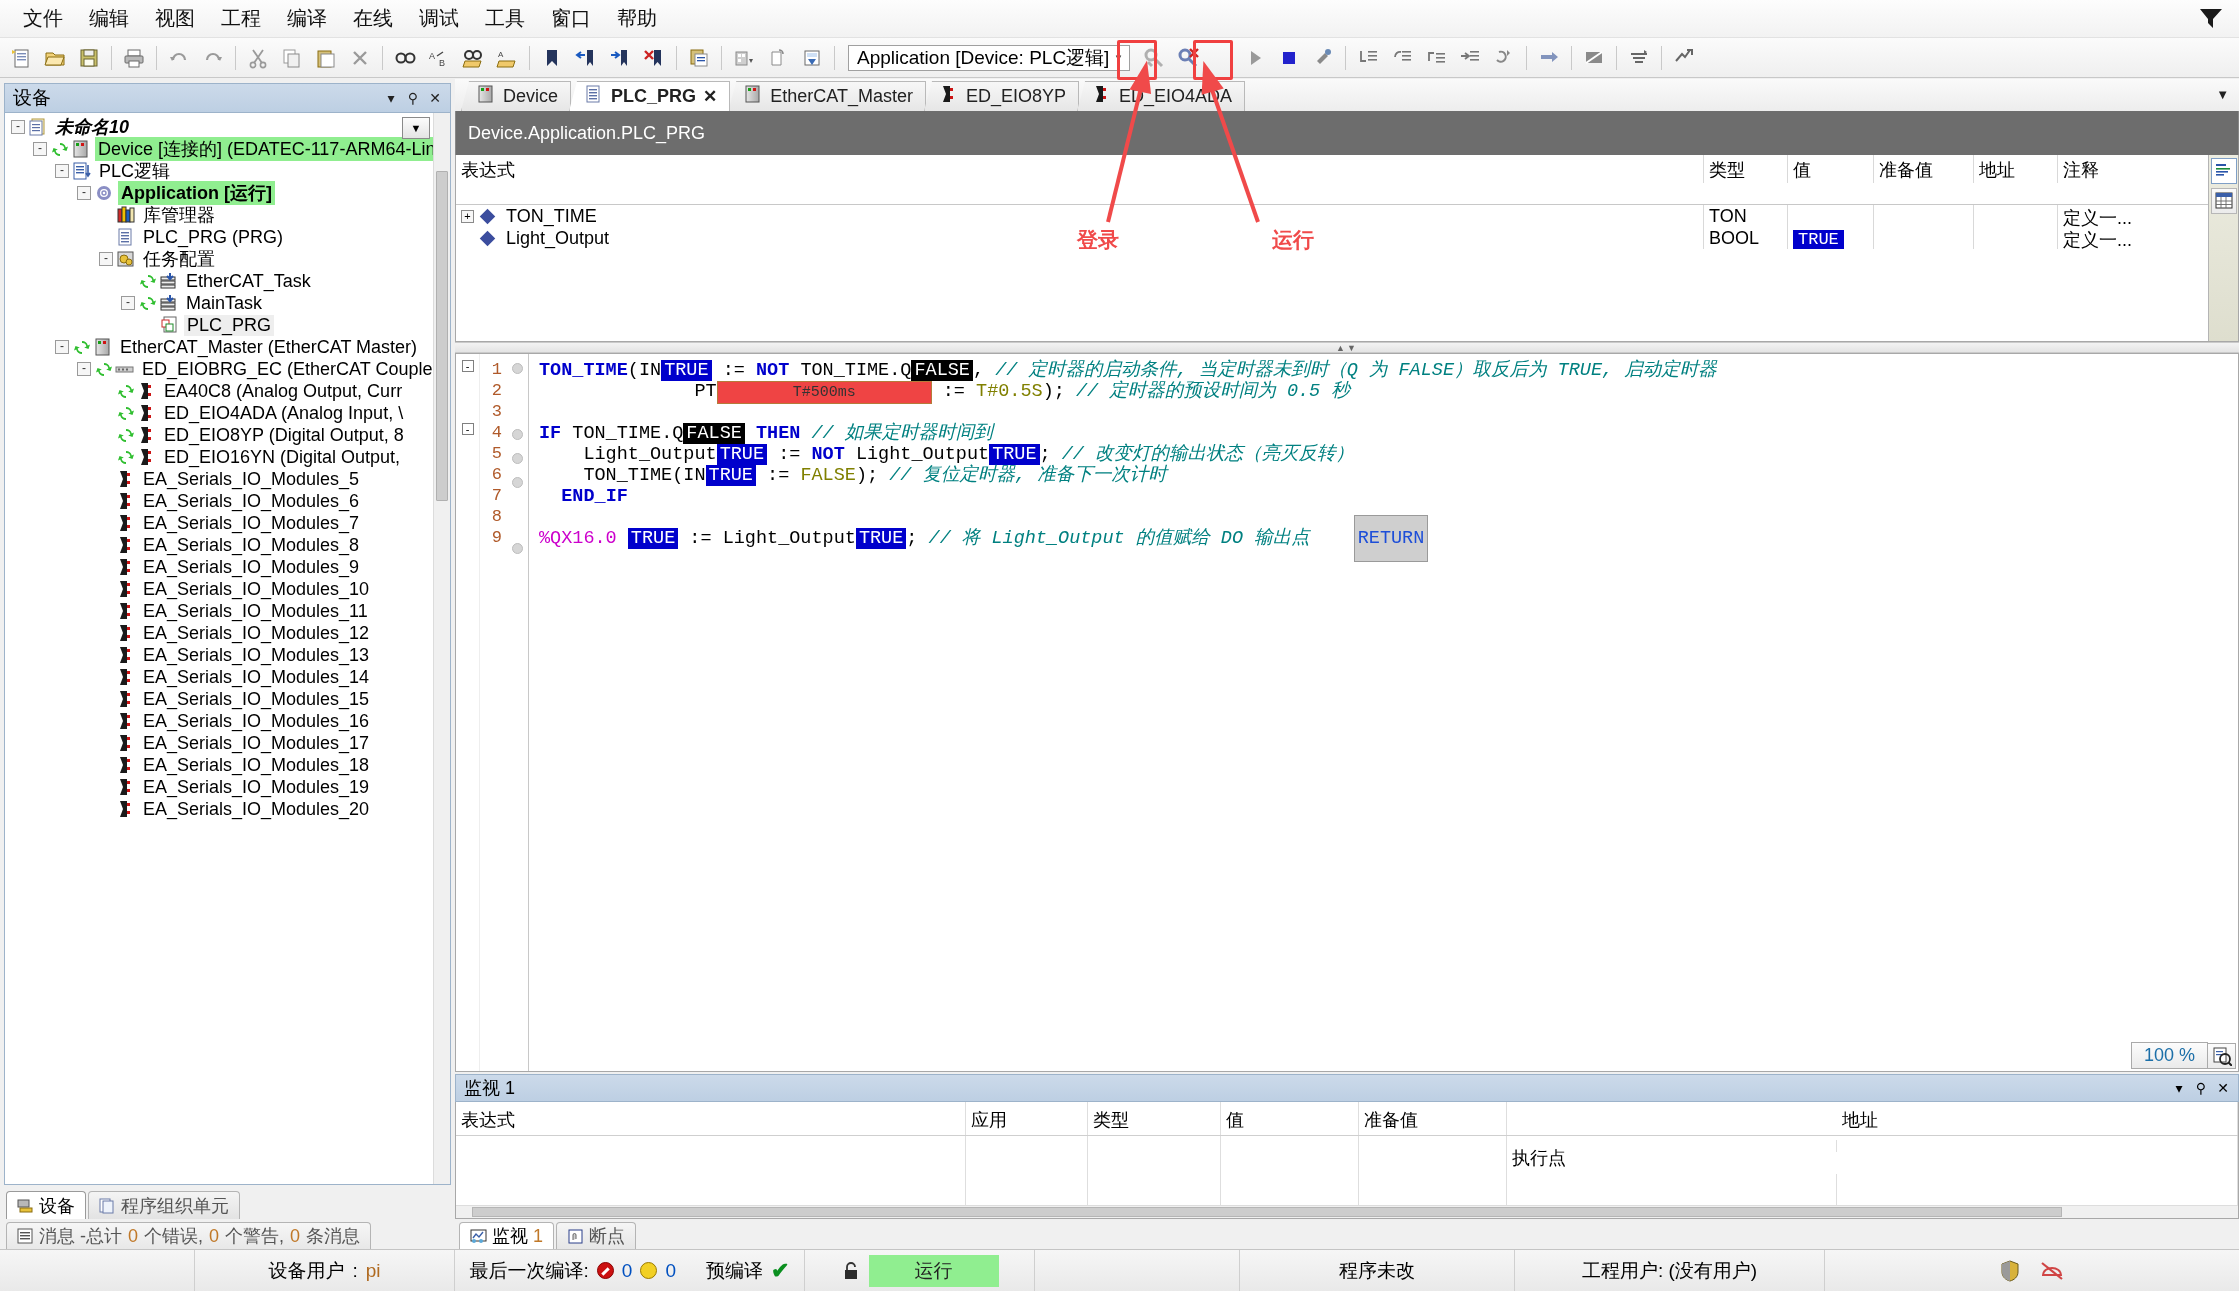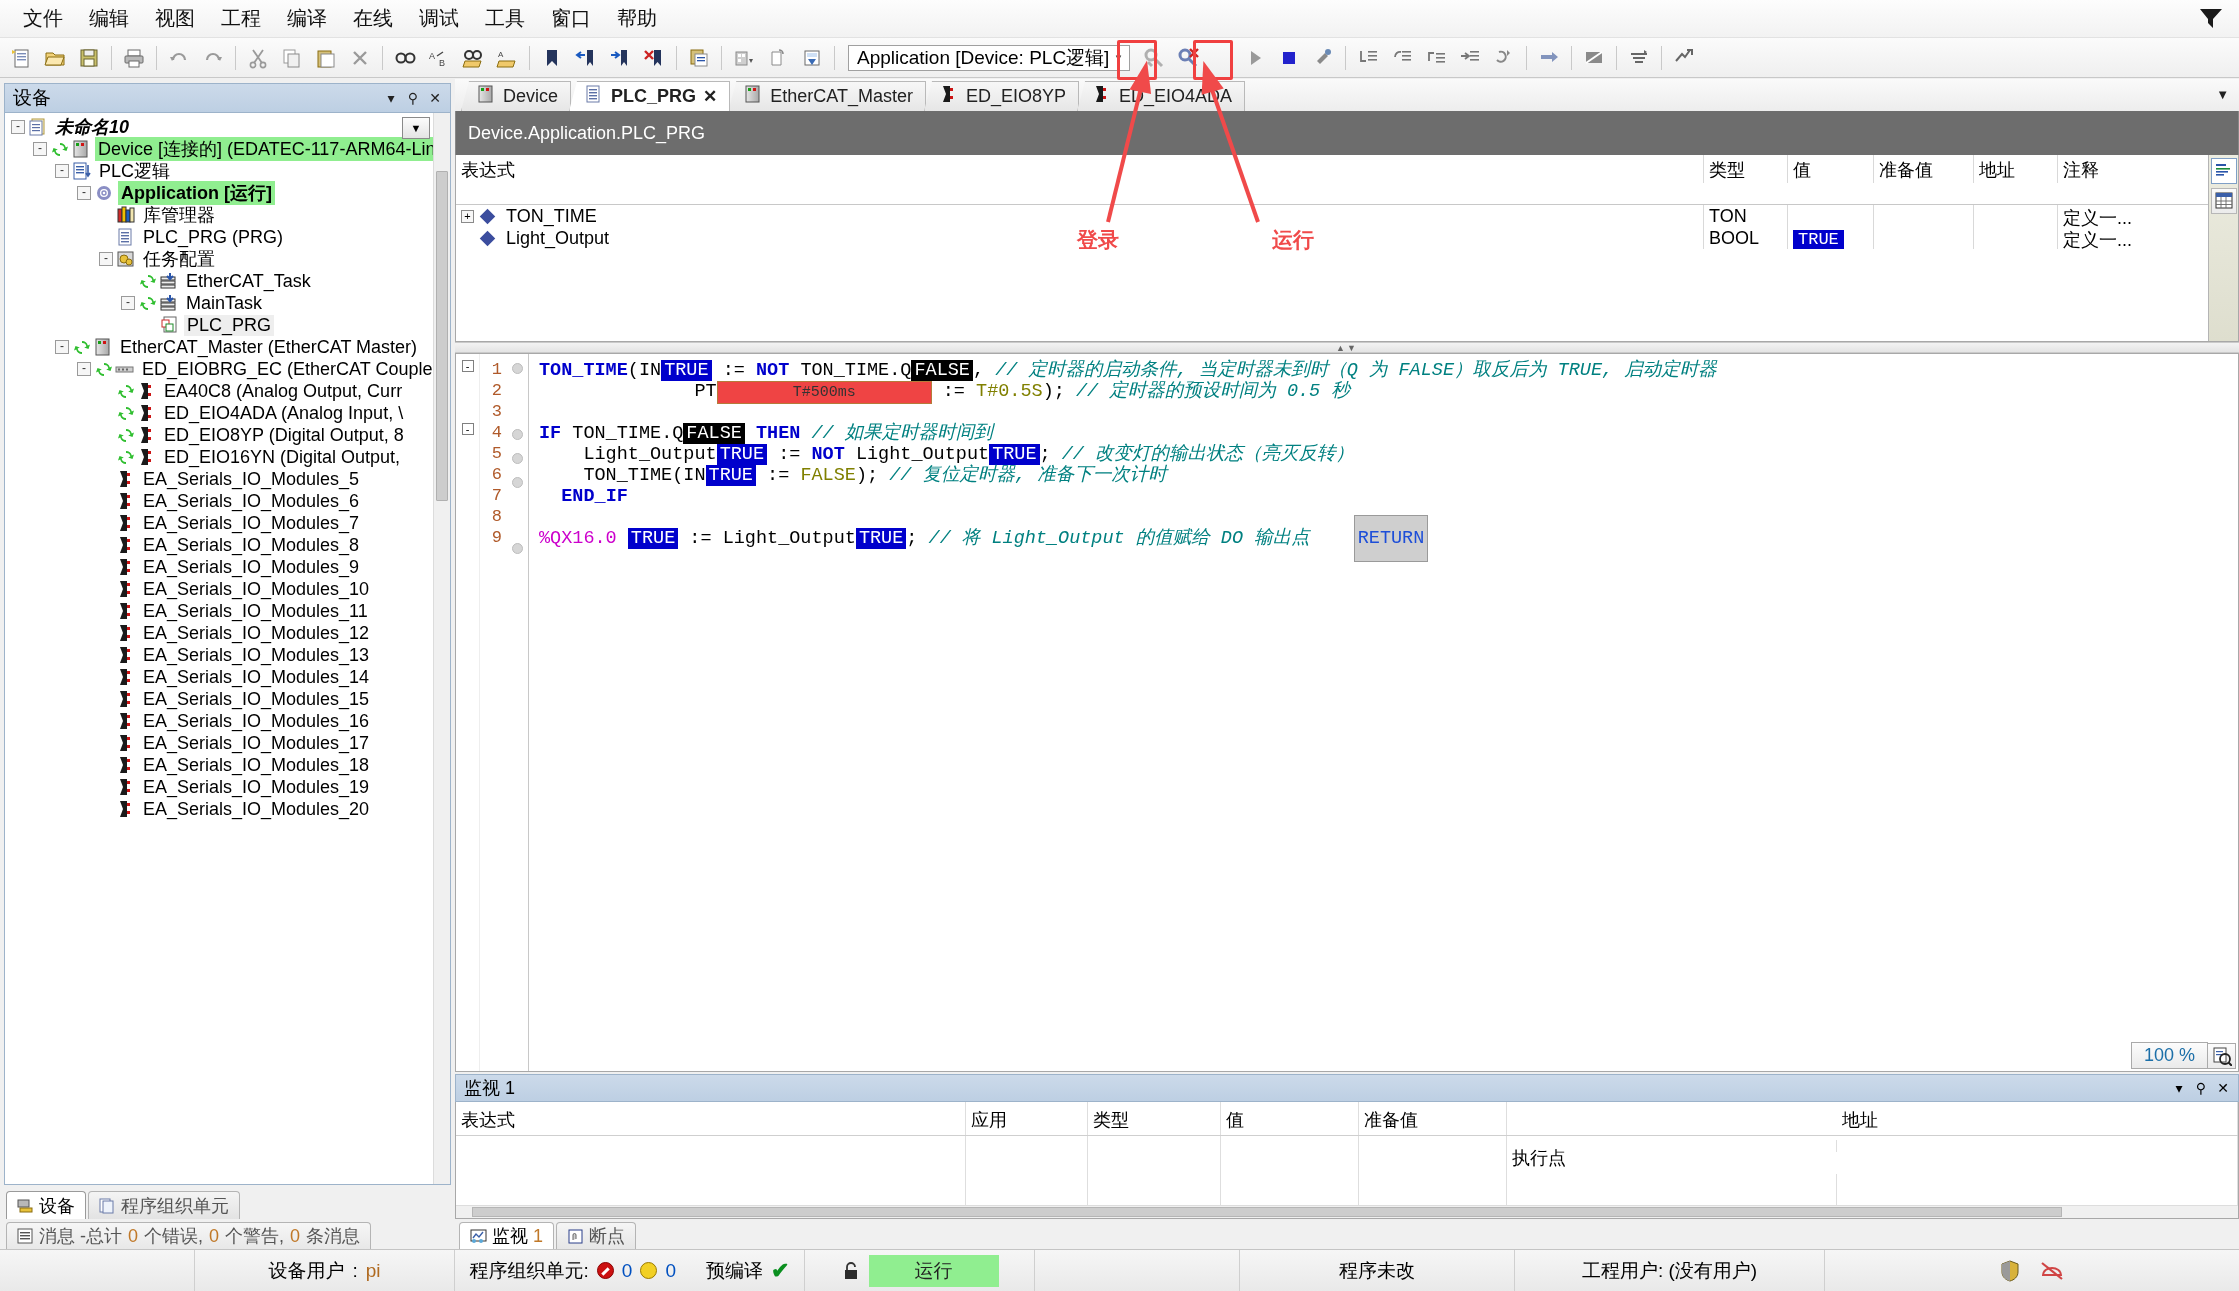--- a/index.html
+++ b/index.html
@@ -1326,21 +1326,21 @@
     </div>
   </div>
 </div>
 
 <div class="statusbar">
   <div class="sb-cell" style="width:195px;"></div>
   <div class="sb-cell" style="width:260px;">
     <span>设备用户</span>:<span style="color:#b06a20;">pi</span>
   </div>
   <div class="sb-cell" style="width:350px;">
-    <span>程序组织单元:</span>
+    <span>最后一次编译:</span>
     <span class="errdot"></span>
     <span class="num-o">0</span>
     <span class="warndot"></span>
     <span class="num-o">0</span>
     <span style="margin-left:22px;">预编译</span>
     <span class="chk">✔</span>
   </div>
   <div class="sb-cell" style="width:230px;">
     <svg width="20" height="22" viewBox="0 0 20 22">
         <path d="M6 10 v-3 a4 4 0 0 1 8 0" fill="none" stroke="#333" stroke-width="1.8"></path>

